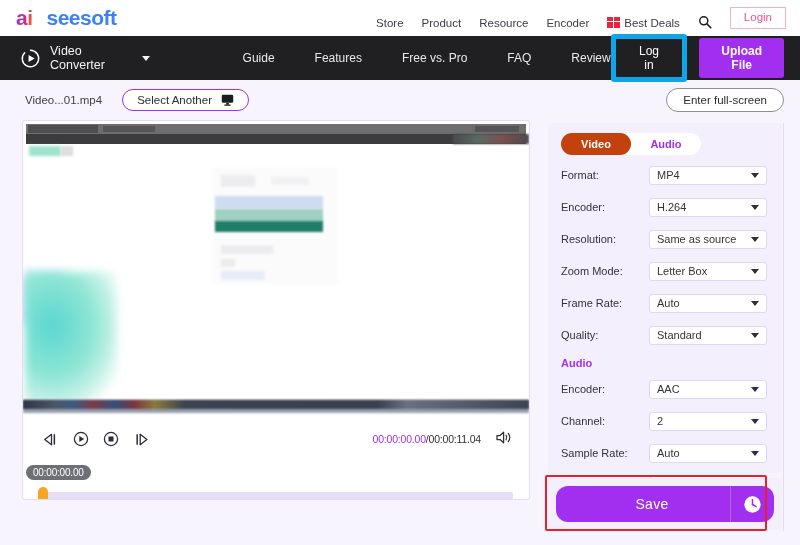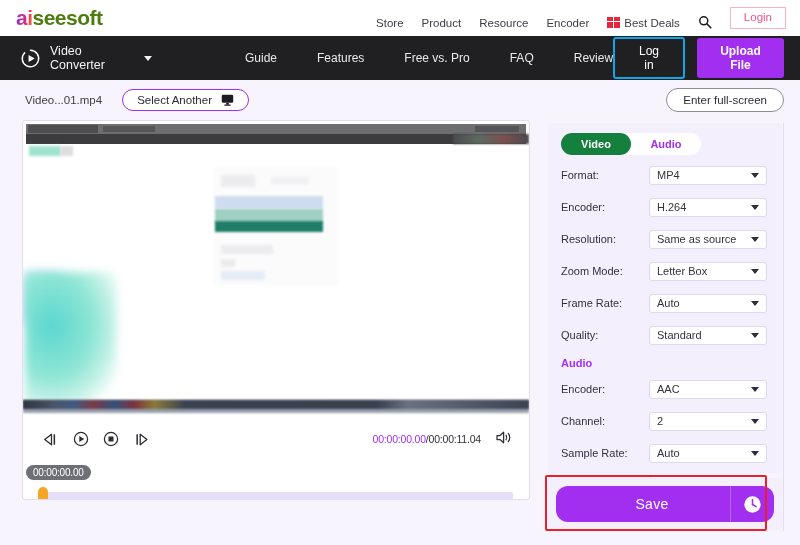--- a/index.html
+++ b/index.html
@@ -14,21 +14,21 @@
   
   .topbar {
     position: absolute; top: 0; left: 0; width: 800px; height: 36px;
     background: #ffffff; display: flex; align-items: center;
   }
   .logo { margin-left: 16px; font-size: 21px; font-weight: bold; letter-spacing: -0.5px; display: flex; align-items: baseline; }
   .logo .ai {
     background: linear-gradient(100deg, #6f3bff 0%, #d9267f 55%, #ff7a18 100%);
     -webkit-background-clip: text; background-clip: text; color: transparent;
   }
-  .logo .rest { color: #4d7c0f; }
+  .logo .rest { color: #3b82f6; padding-left: 14px; }
   .topnav { margin-left: auto; margin-right: 14px; display: flex; align-items: flex-end; gap: 18px; }
   .topnav a { font-size: 11.5px; color: #3d3d46; text-decoration: none; white-space: nowrap; }
   .deals { display: flex; align-items: center; gap: 4px; }
   .gift { width: 13px; height: 11px; position: relative; display: inline-block; }
   .gift .lid { position: absolute; top: 0; left: 0; width: 13px; height: 4px; background: #e8253c; }
   .gift .box { position: absolute; top: 4.5px; left: 0; width: 13px; height: 6.5px; background: #e8253c; }
   .gift .slitv { position: absolute; top: 0; left: 5.6px; width: 1.6px; height: 11px; background: #ffffff; }
   .searchicon { width: 14px; height: 14px; display: block; }
   .loginbtn {
     border: 1px solid #f2b3c6; border-radius: 0; color: #f0528c;
@@ -40,21 +40,21 @@
     position: absolute; top: 36px; left: 0; width: 800px; height: 44px;
     background: #201f22; display: flex; align-items: center;
   }
   .brandgroup { display: flex; align-items: center; gap: 9px; margin-left: 20px; }
   .playcircle { width: 21px; height: 21px; display: block; }
   .brandtext { color: #f2f2f4; font-size: 12.5px; }
   .caret-w { width: 0; height: 0; border-left: 4.5px solid transparent; border-right: 4.5px solid transparent; border-top: 5px solid #f2f2f4; display: inline-block; margin-left: 6px; vertical-align: middle; }
   .navlinks { margin-left: 93px; display: flex; align-items: center; gap: 40px; }
   .navlinks a { color: #e9e9ec; font-size: 12px; text-decoration: none; white-space: nowrap; }
   .navbtns { margin-left: auto; margin-right: 16px; display: flex; align-items: center; gap: 12px; }
-  .btn-login-dark { border: 2px solid #0ea5e9; color: #ffffff; background: transparent; font-size: 12px; padding: 5px 20px; border-radius: 3px; }
+  .btn-login-dark { border: 5px solid #0ea5e9; color: #ffffff; background: transparent; font-size: 12px; padding: 5px 20px; border-radius: 3px; }
   .btn-upload { background: #a22ef0; color: #ffffff; font-size: 12px; padding: 6px 16px; border-radius: 3px; border: none; font-weight: bold; }
 
   
   .filerow { position: absolute; top: 80px; left: 0; width: 800px; height: 40px; display: flex; align-items: center; }
   .filename { margin-left: 25px; font-size: 11.5px; color: #3f3f48; }
   .selectanother {
     margin-left: 20px; border: 1.4px solid #a22ef0; border-radius: 13px; background: #ffffff;
     font-size: 11.5px; color: #2c2c34; padding: 4px 14px; display: flex; align-items: center; gap: 9px;
   }
   .monitor { width: 13px; height: 12px; display: block; }
@@ -106,21 +106,21 @@
   .tltrack { position: absolute; left: 20px; top: 31px; width: 470px; height: 18px; background: #e6ddf7; border-radius: 2px; }
   .tlhandle { position: absolute; left: 15px; top: 26px; width: 10px; height: 28px; background: #f5a623; border-radius: 5px; cursor: pointer; }
 
   
   .panel {
     position: absolute; left: 548px; top: 123px; width: 234px; height: 350px;
     background: #f3effc; border-radius: 4px; padding: 10px 13px;
   }
   .segwrap { width: 140px; height: 22px; background: #ffffff; border-radius: 11px; display: flex; align-items: center; position: relative; }
   .seg { flex: 1; text-align: center; font-size: 11px; font-weight: bold; line-height: 22px; border-radius: 11px; cursor: pointer; }
-  .seg.active { background: #15803d; color: #ffffff; }
+  .seg.active { background: #c2410c; color: #ffffff; }
   .seg.idle { color: #a22ef0; }
   .row { display: flex; align-items: center; height: 24px; margin-top: 8px; }
   .row .lbl { width: 88px; font-size: 11px; color: #33333c; }
   .sel {
     width: 118px; height: 19px; background: #ffffff; border: 1px solid #ded7ef; border-radius: 3px;
     display: flex; align-items: center; position: relative; cursor: pointer;
   }
   .sel .val { font-size: 11px; color: #33333c; margin-left: 7px; }
   .sel .tri { position: absolute; right: 7px; width: 0; height: 0; border-left: 4px solid transparent; border-right: 4px solid transparent; border-top: 5px solid #2e2e36; }
   .sechead { font-size: 11px; font-weight: bold; color: #a22ef0; margin-top: 10px; margin-bottom: 2px; }

